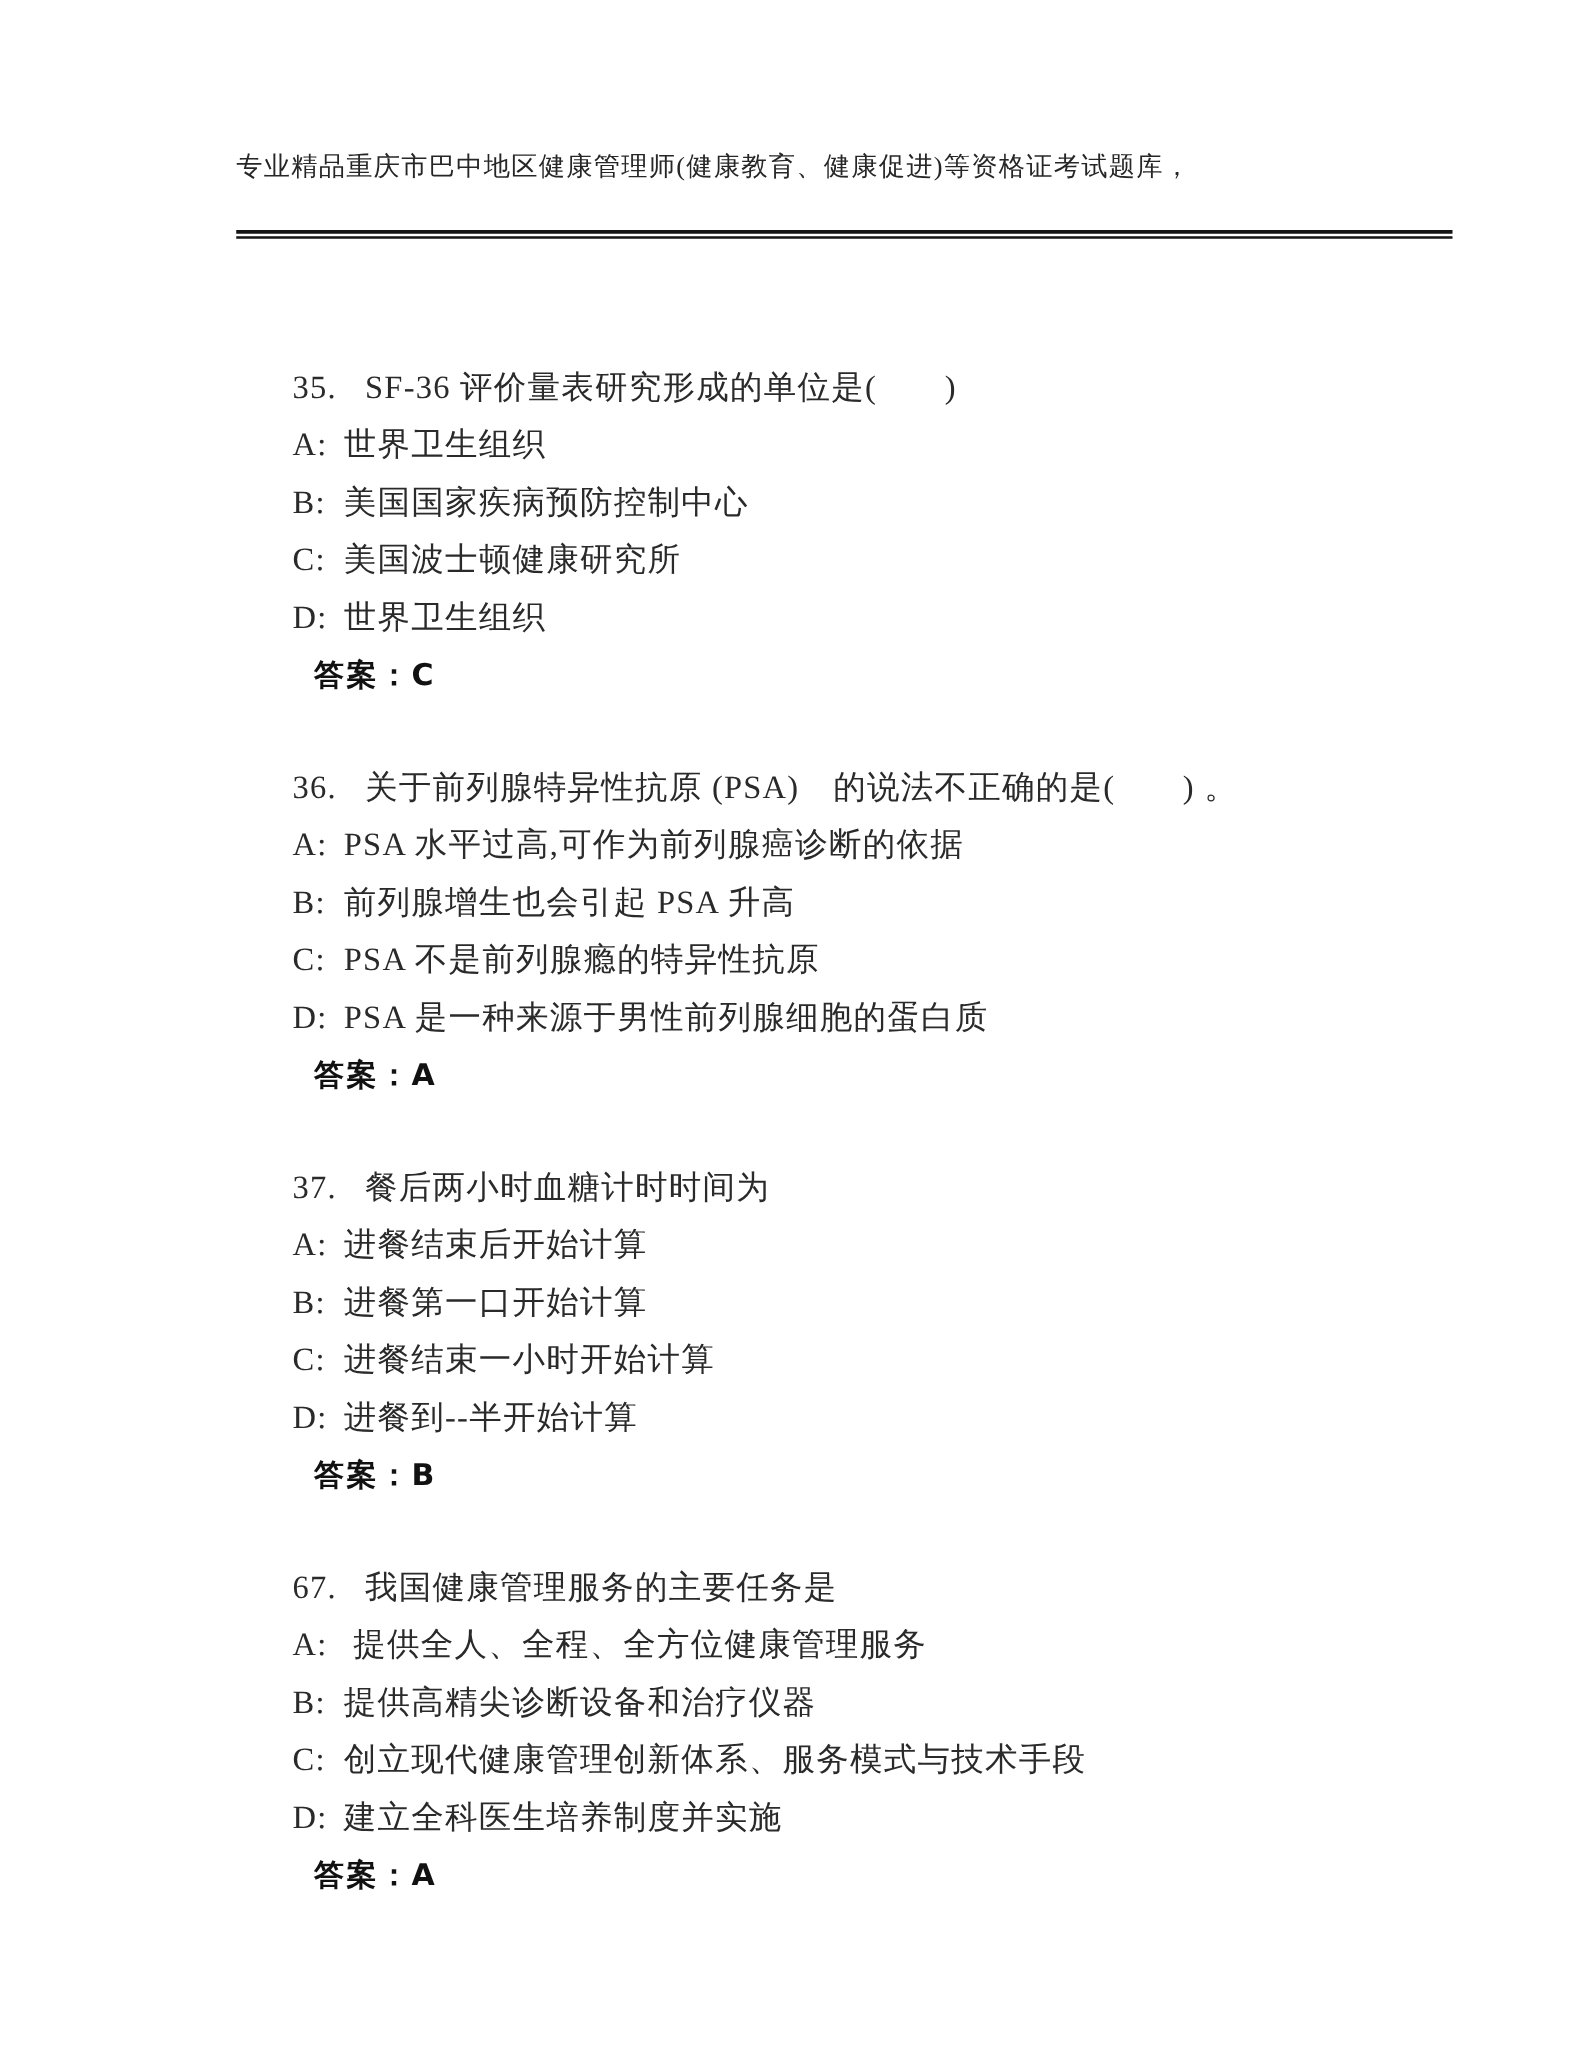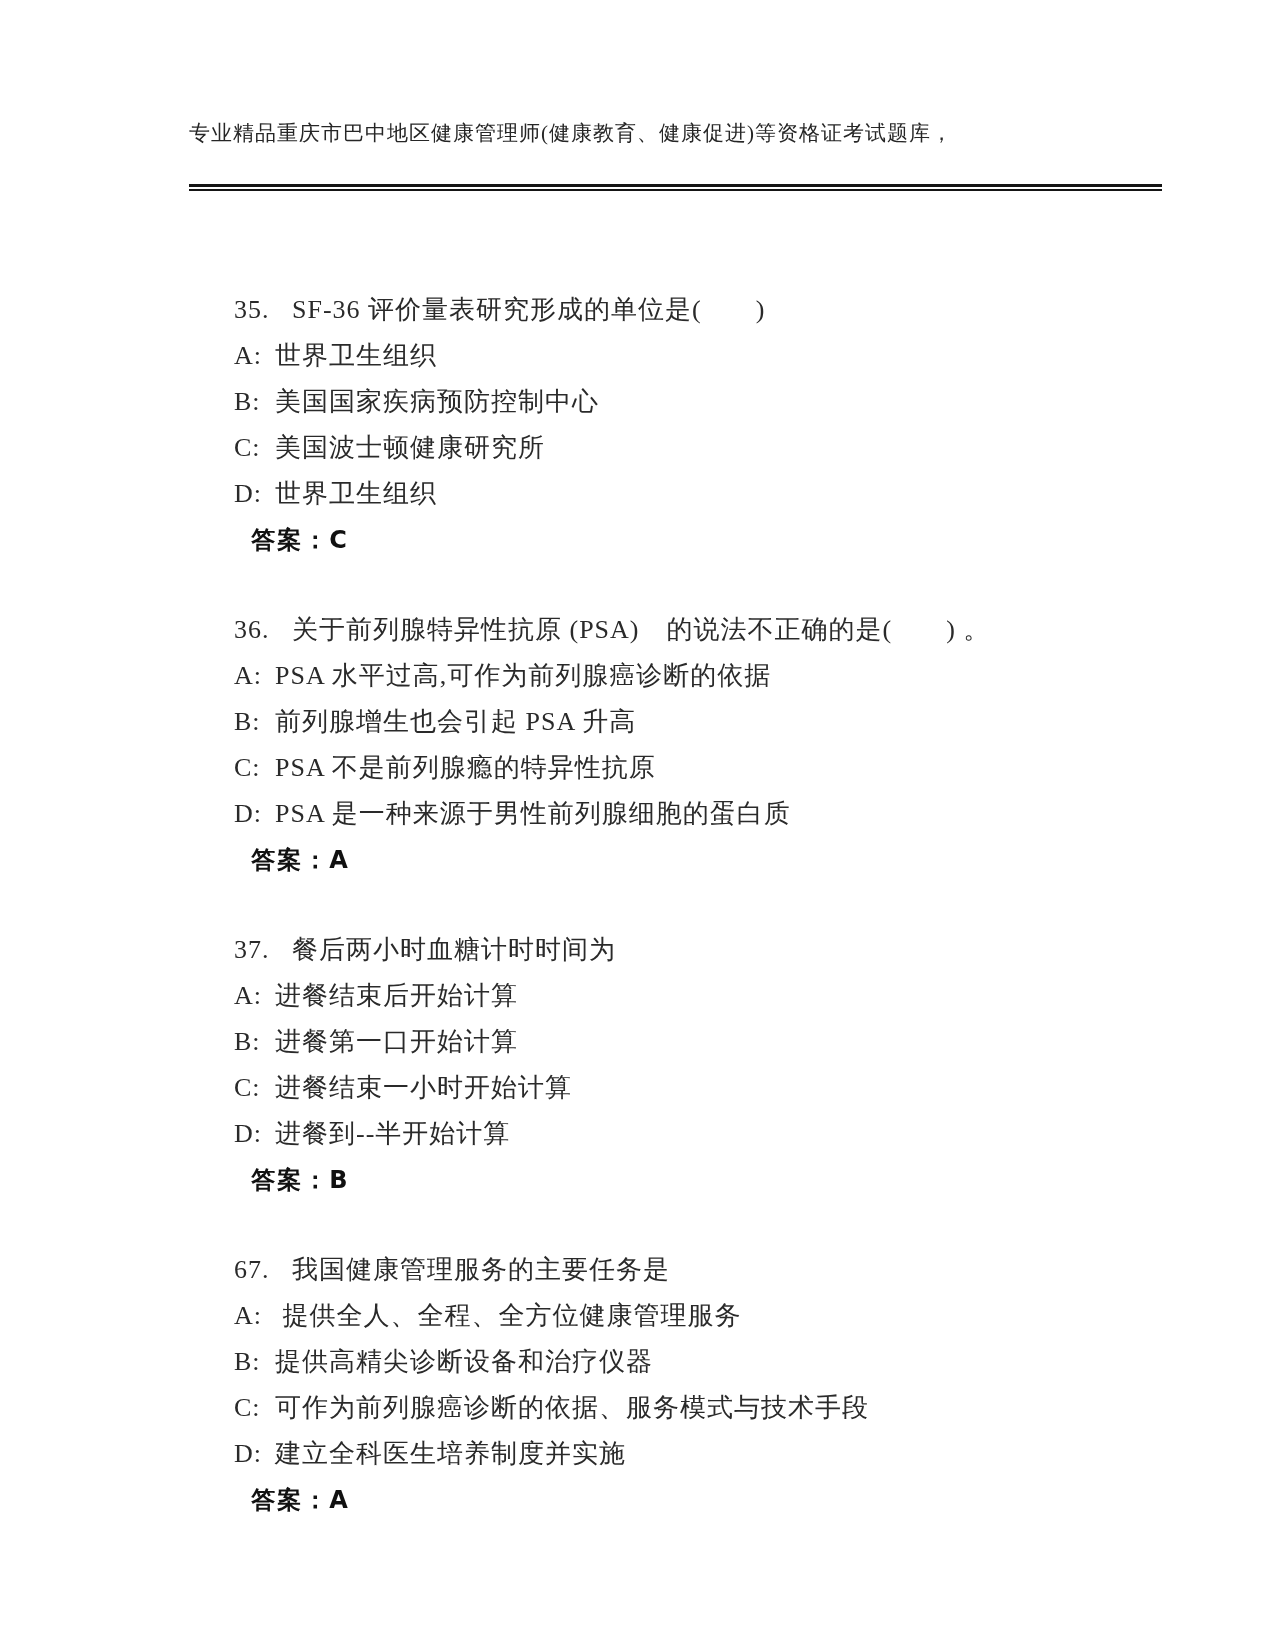--- a/index.html
+++ b/index.html
@@ -126,21 +126,21 @@
     <div class="q-line">
       <span class="q-num">67.</span><span>我国健康管理服务的主要任务是</span>
     </div>
     <div class="q-line">
       <span class="opt-label">A:</span><span> 提供全人、全程、全方位健康管理服务</span>
     </div>
     <div class="q-line">
       <span class="opt-label">B:</span><span>提供高精尖诊断设备和治疗仪器</span>
     </div>
     <div class="q-line">
-      <span class="opt-label">C:</span><span>可作为前列腺癌诊断的依据、服务模式与技术手段</span>
+      <span class="opt-label">C:</span><span>创立现代健康管理创新体系、服务模式与技术手段</span>
     </div>
     <div class="q-line">
       <span class="opt-label">D:</span><span>建立全科医生培养制度并实施</span>
     </div>
     <div class="q-line answer">
       <span>答案：</span><span>A</span>
     </div>
   </section>
 
 </div>

